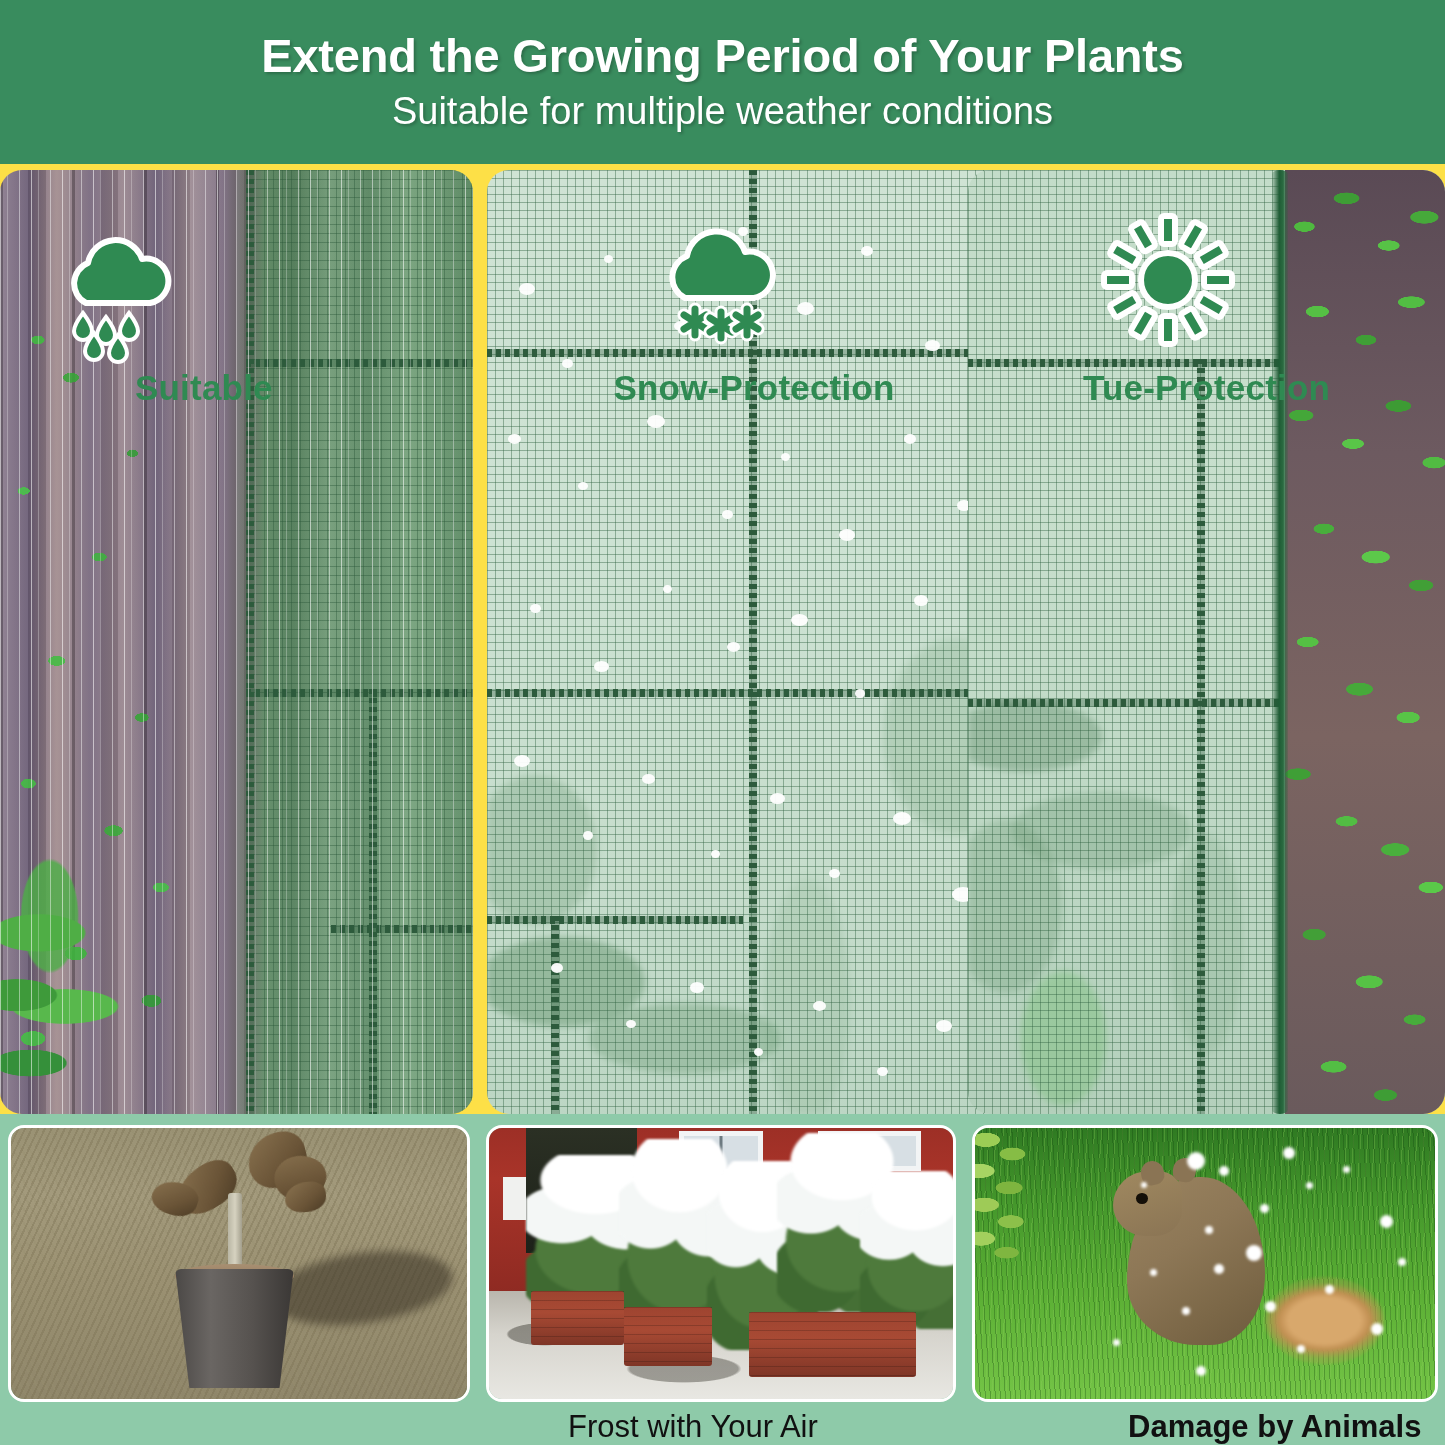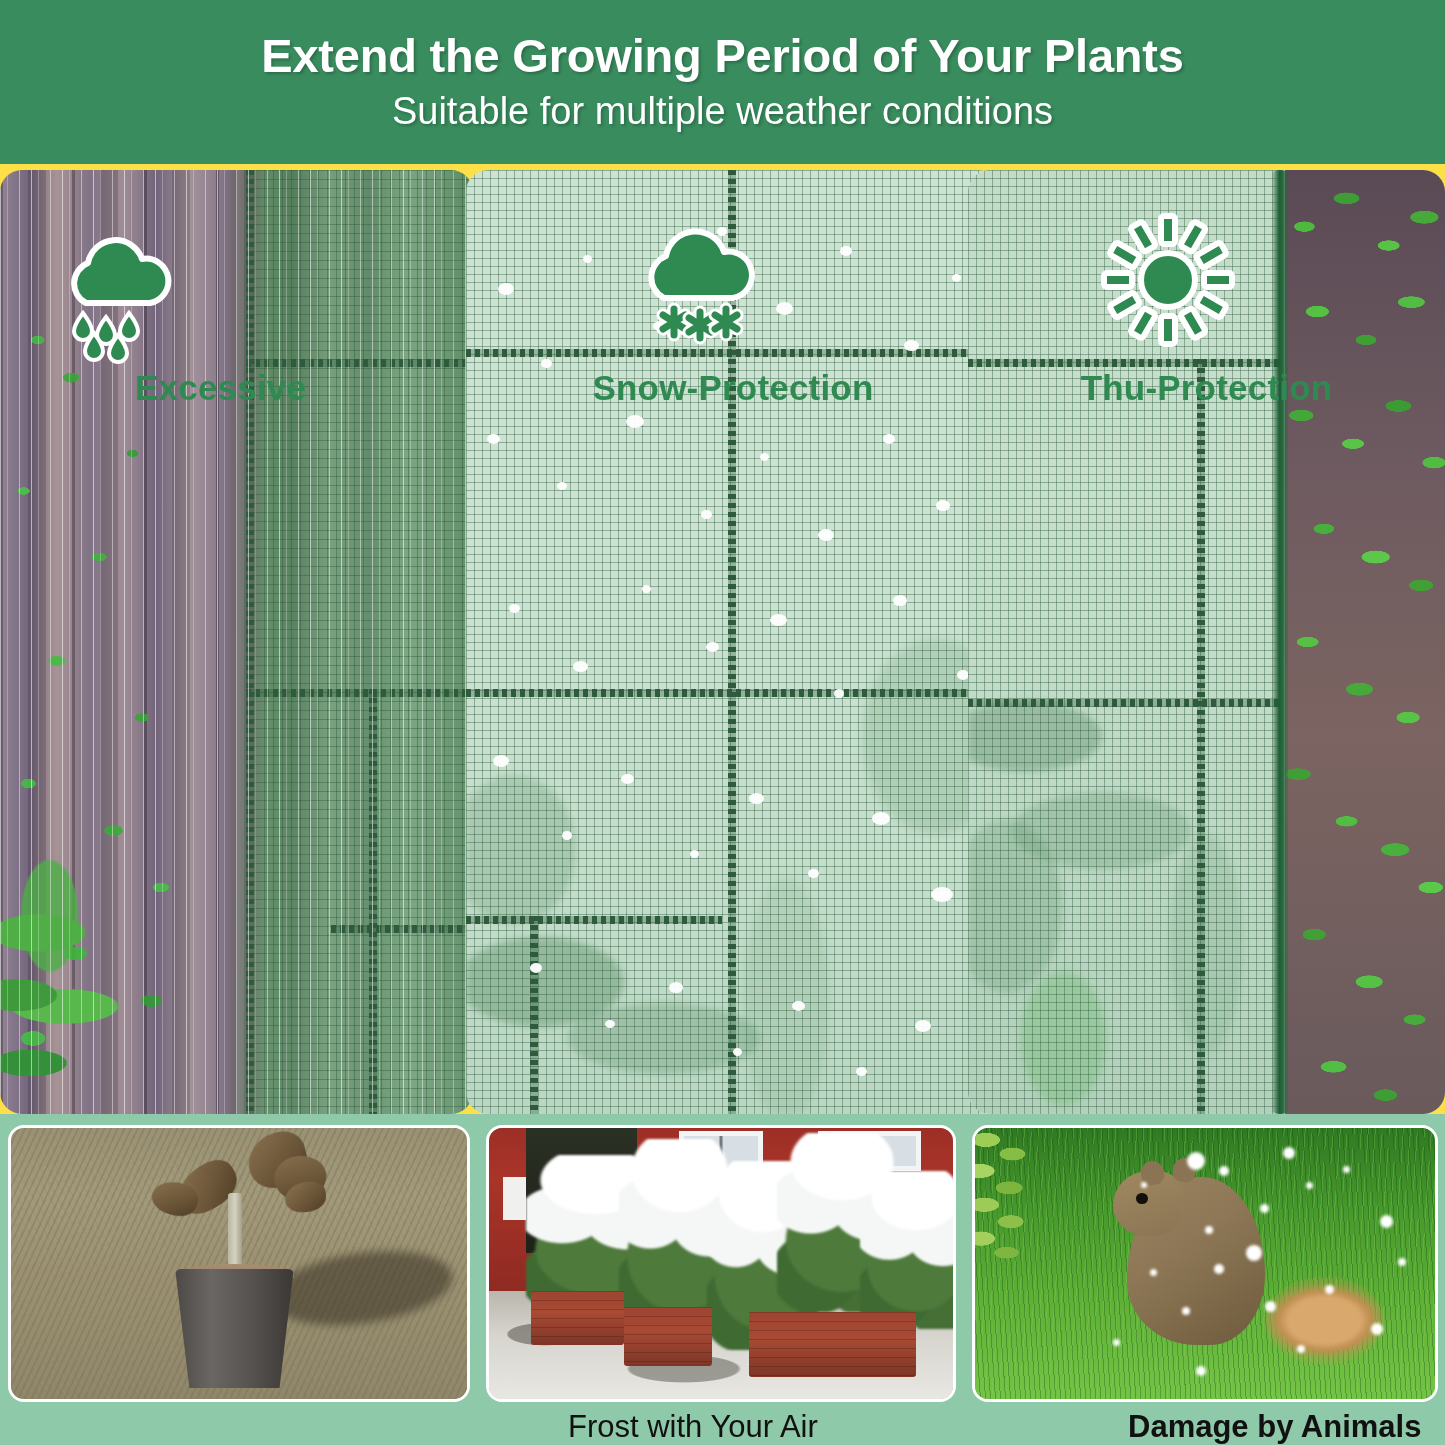--- a/index.html
+++ b/index.html
@@ -36,21 +36,21 @@
   }
 
   
   .panels { position:absolute; left:0; top:170px; width:1445px; height:944px; }
   .panel {
     position:absolute; top:0; height:944px;
     border-radius:22px;
     overflow:hidden;
   }
   .panel-rain { left:0px;   width:473px; }
-  .panel-snow { left:466px; width:534px; }
+  .panel-snow { left:487px; width:534px; }
   .panel-sun  { left:968px; width:477px; }
 
   .photo { position:absolute; inset:0; overflow:hidden; }
 
   
   .mesh {
     position:absolute; inset:0;
     background-image:
       repeating-linear-gradient(to right, rgba(40,85,55,0.40) 0 1px, transparent 1px 9px),
       repeating-linear-gradient(to bottom, rgba(40,85,55,0.40) 0 1px, transparent 1px 9px);
@@ -418,21 +418,21 @@
         <g fill="#2f8a52" stroke="#ffffff" stroke-width="4">
           <path d="M33 88 C33 88 24 100 24 106 a9 9 0 0 0 18 0 c0-6-9-18-9-18Z"></path>
           <path d="M56 92 C56 92 47 104 47 110 a9 9 0 0 0 18 0 c0-6-9-18-9-18Z"></path>
           <path d="M79 88 C79 88 70 100 70 106 a9 9 0 0 0 18 0 c0-6-9-18-9-18Z"></path>
           <path d="M44 108 C44 108 35 120 35 126 a9 9 0 0 0 18 0 c0-6-9-18-9-18Z"></path>
           <path d="M68 110 C68 110 59 122 59 128 a9 9 0 0 0 18 0 c0-6-9-18-9-18Z"></path>
         </g>
       </svg>
 
       <div class="feat-label" style="left:135px; top:198px;">
-        <span>Excessive</span>
+        <span>Suitable</span>
       </div>
     </div>
 
     <div class="panel panel-snow">
       <div class="photo">
         <div class="snow-bg"></div>
         <div class="snow-plantshadow"></div>
         <div class="mesh-fine"></div>
         <div class="frame-h" style="top:19%;"></div>
         <div class="frame-h" style="top:55%;"></div>
@@ -532,21 +532,21 @@
             <rect x="63" y="6" width="14" height="28" rx="3" transform="rotate(240 70 70)"></rect>
             <rect x="63" y="6" width="14" height="28" rx="3" transform="rotate(270 70 70)"></rect>
             <rect x="63" y="6" width="14" height="28" rx="3" transform="rotate(300 70 70)"></rect>
             <rect x="63" y="6" width="14" height="28" rx="3" transform="rotate(330 70 70)"></rect>
           </g>
           <circle cx="70" cy="70" r="27"></circle>
         </g>
       </svg>
 
       <div class="feat-label" style="left:50%; top:198px; transform:translateX(-50%);">
-        <span>Thu-Protection</span>
+        <span>Tue-Protection</span>
       </div>
     </div>
   </div>
 
   <div class="bottom">
 
     <div class="bphoto bphoto-heat">
       <div class="heat-ground"></div>
       <div class="heat-shadow"></div>
       <div class="heat-dead" style="left:52%; top:2%;  width:13%; height:20%; transform:rotate(-14deg);"></div>

